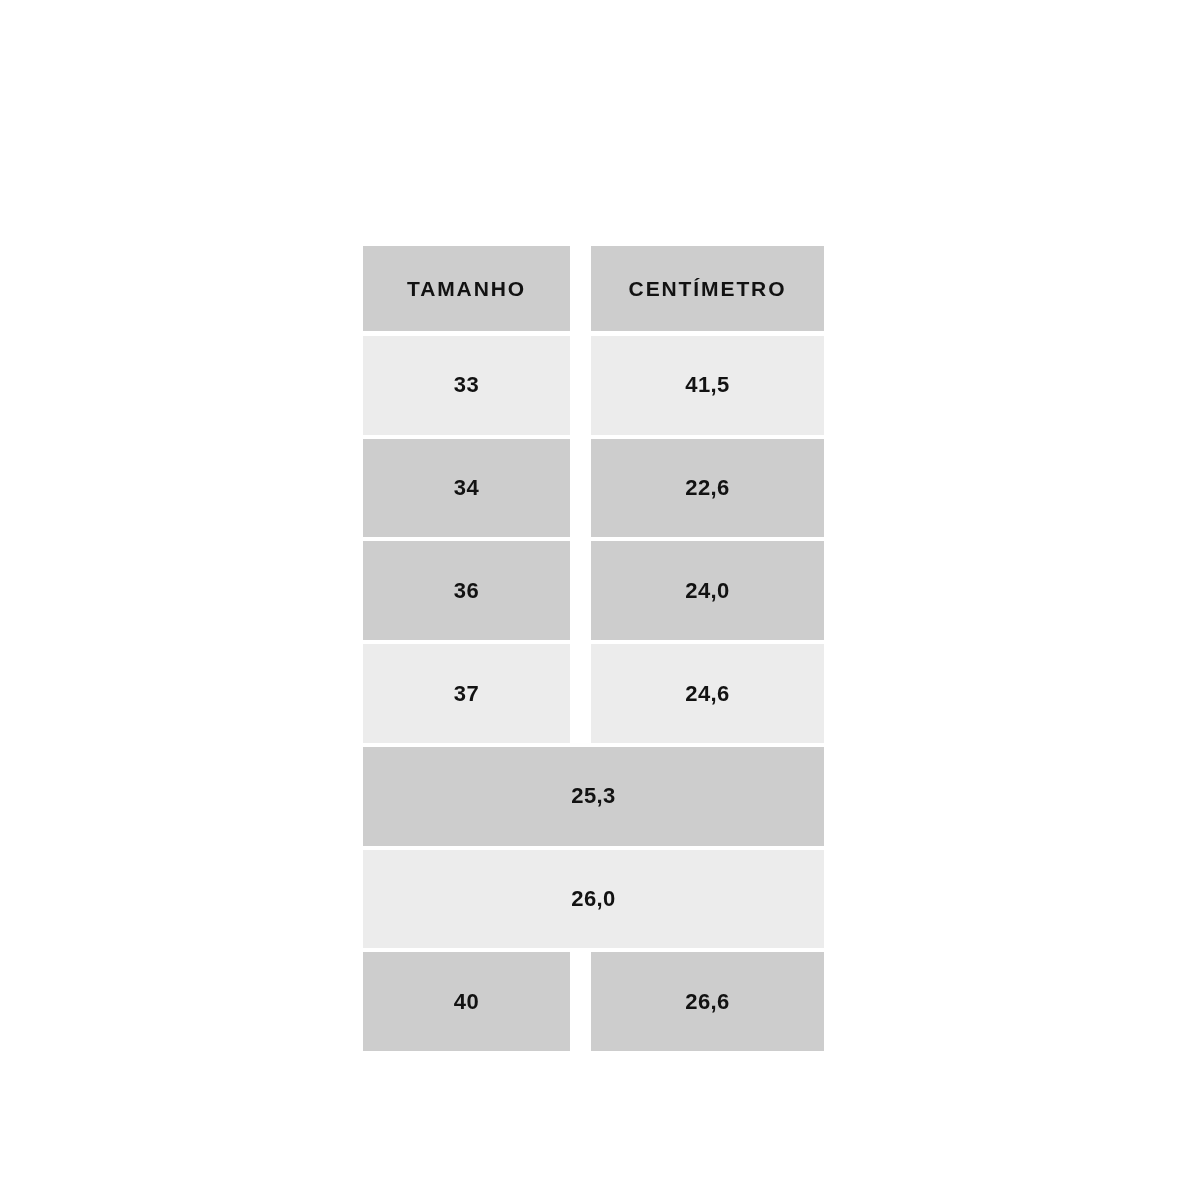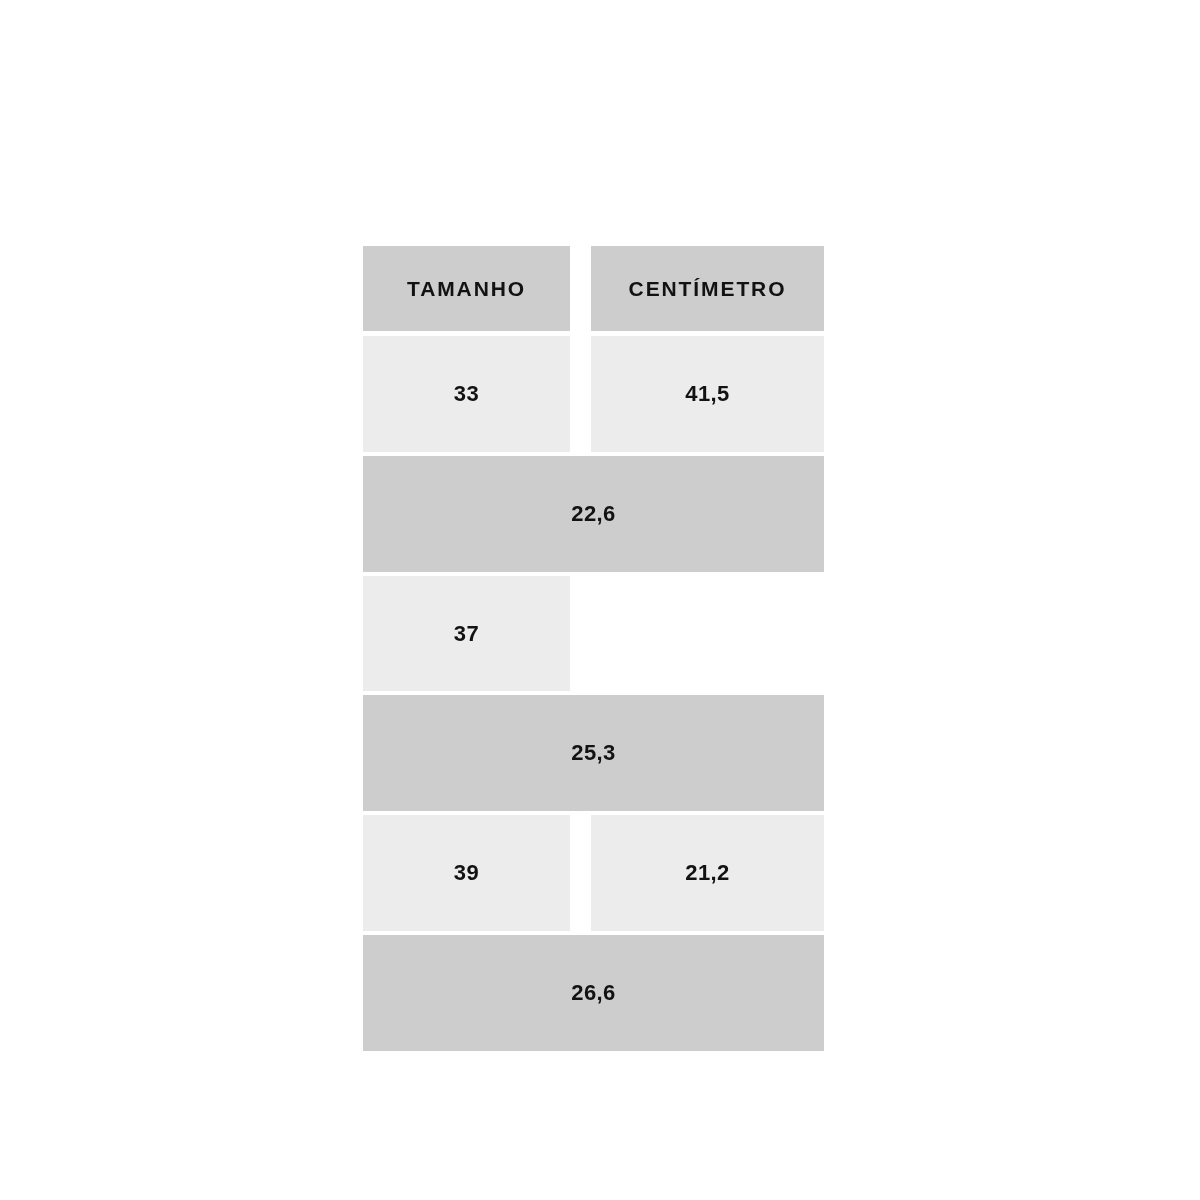--- a/index.html
+++ b/index.html
@@ -94,35 +94,41 @@
     <div class="cell cell-tamanho">TAMANHO</div>
     <div class="cell cell-centimetro">CENTÍMETRO</div>
   </div>
 
   <div class="table-row data-row row-light">
     <div class="cell cell-tamanho">33</div>
     <div class="cell cell-centimetro">41,5</div>
   </div>
 
   <div class="table-row data-row row-dark">
+    <div class="cell cell-tamanho">34</div>
     <div class="cell cell-centimetro">22,6</div>
   </div>
 
 
+  <div class="table-row data-row row-dark">
+    <div class="cell cell-tamanho">36</div>
+    <div class="cell cell-centimetro">24,0</div>
+  </div>
 
   <div class="table-row data-row row-light">
     <div class="cell cell-tamanho">37</div>
+    <div class="cell cell-centimetro">24,6</div>
   </div>
 
   <div class="table-row data-row row-dark">
     <div class="cell cell-centimetro">25,3</div>
   </div>
 
   <div class="table-row data-row row-light">
-    <div class="cell cell-tamanho">39</div>
-    <div class="cell cell-centimetro">21,2</div>
+    <div class="cell cell-centimetro">26,0</div>
   </div>
 
   <div class="table-row data-row row-dark">
+    <div class="cell cell-tamanho">40</div>
     <div class="cell cell-centimetro">26,6</div>
   </div>
 
 </div>
 
 </body></html>

